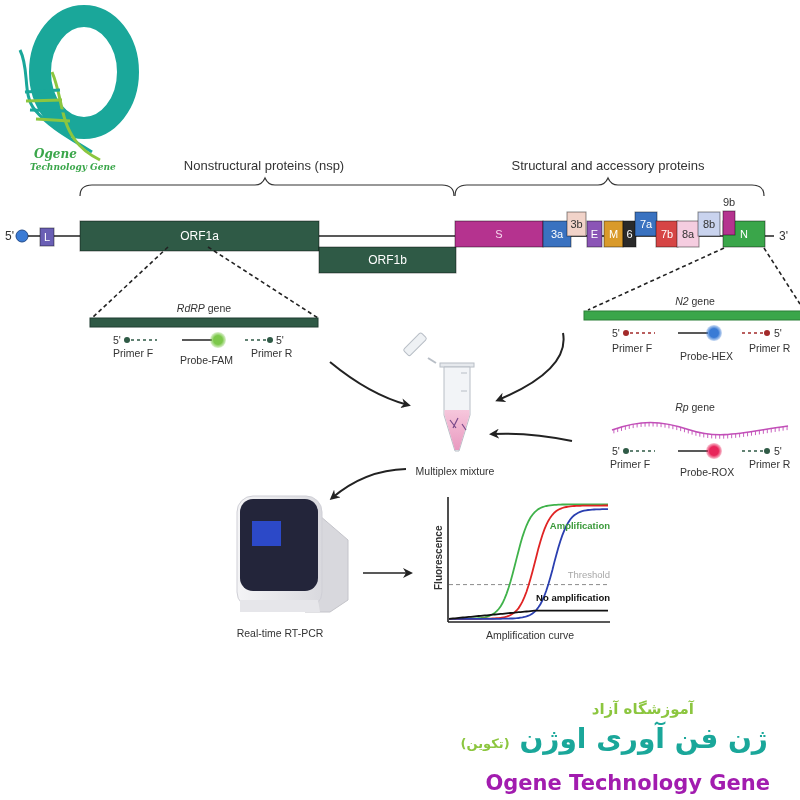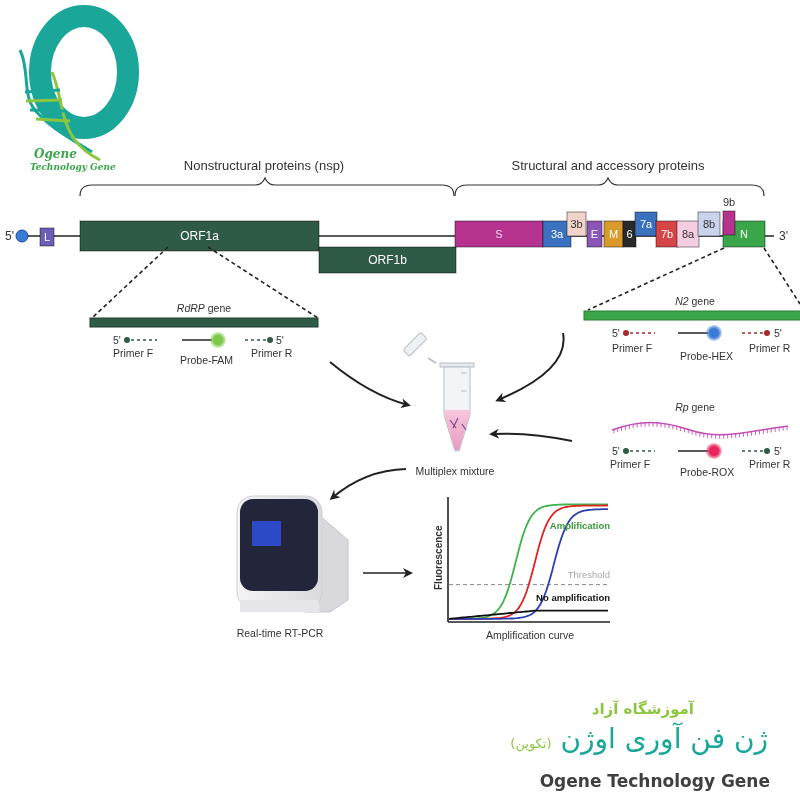--- a/index.html
+++ b/index.html
@@ -263,17 +263,17 @@
         <path d="M449.0,618.8L451.0,618.8L453.0,618.8L455.0,618.8L456.9,618.8L458.9,618.8L460.9,618.8L462.9,618.8L464.9,618.8L466.9,618.8L468.9,618.8L470.9,618.8L472.9,618.8L474.8,618.8L476.8,618.8L478.8,618.8L480.8,618.8L482.8,618.8L484.8,618.8L486.8,618.8L488.8,618.8L490.7,618.8L492.7,618.8L494.7,618.8L496.7,618.8L498.7,618.8L500.7,618.8L502.7,618.7L504.6,618.7L506.6,618.7L508.6,618.6L510.6,618.5L512.6,618.5L514.6,618.3L516.6,618.2L518.6,618.0L520.5,617.7L522.5,617.4L524.5,617.0L526.5,616.4L528.5,615.7L530.5,614.7L532.5,613.5L534.5,611.9L536.5,609.9L538.4,607.3L540.4,604.2L542.4,600.3L544.4,595.7L546.4,590.3L548.4,584.1L550.4,577.3L552.4,570.0L554.3,562.4L556.3,555.0L558.3,547.8L560.3,541.3L562.3,535.4L564.3,530.3L566.3,526.0L568.3,522.4L570.2,519.5L572.2,517.2L574.2,515.3L576.2,513.9L578.2,512.8L580.2,511.9L582.2,511.2L584.1,510.7L586.1,510.3L588.1,510.0L590.1,509.8L592.1,509.6L594.1,509.5L596.1,509.4L598.1,509.3L600.0,509.3L602.0,509.2L604.0,509.2L606.0,509.2L608.0,509.1" fill="none" stroke="#2a3fb0" stroke-width="1.8"></path>
         <path d="M449.0,618.8L451.0,618.6L453.0,618.4L455.0,618.3L456.9,618.1L458.9,617.9L460.9,617.7L462.9,617.5L464.9,617.3L466.9,617.1L468.9,616.9L470.9,616.8L472.9,616.6L474.8,616.4L476.8,616.2L478.8,616.0L480.8,615.8L482.8,615.6L484.8,615.4L486.8,615.3L488.8,615.1L490.7,614.9L492.7,614.7L494.7,614.5L496.7,614.3L498.7,614.1L500.7,613.9L502.7,613.8L504.6,613.6L506.6,613.4L508.6,613.2L510.6,613.0L512.6,612.8L514.6,612.6L516.6,612.4L518.6,612.2L520.5,612.1L522.5,611.9L524.5,611.7L526.5,611.5L528.5,611.3L530.5,611.1L532.5,610.9L534.5,610.7L536.5,610.6L538.4,610.6L540.4,610.6L542.4,610.6L544.4,610.6L546.4,610.6L548.4,610.6L550.4,610.6L552.4,610.6L554.3,610.6L556.3,610.6L558.3,610.6L560.3,610.6L562.3,610.6L564.3,610.6L566.3,610.6L568.3,610.6L570.2,610.6L572.2,610.6L574.2,610.6L576.2,610.6L578.2,610.6L580.2,610.6L582.2,610.6L584.1,610.6L586.1,610.6L588.1,610.6L590.1,610.6L592.1,610.6L594.1,610.6L596.1,610.6L598.1,610.6L600.0,610.6L602.0,610.6L604.0,610.6L606.0,610.6L608.0,610.6" fill="none" stroke="#111111" stroke-width="1.8"></path>
       </g>
     <text x="610" y="529" font-size="9.5" font-weight="bold" text-anchor="end" fill="#3a9a3a" class="t">Amplification</text>
     <text x="610" y="578" font-size="9.5" text-anchor="end" fill="#a8a8a8" class="t">Threshold</text>
     <text x="610" y="601" font-size="9.5" font-weight="bold" text-anchor="end" fill="#111" class="t">No amplification</text>
   </g>
 </svg>
 
 <div class="abs persian" style="right:106px; top:700px; font-size:15px; color:#8cc63f; font-weight:bold;">آموزشگاه آزاد</div>
-<div class="abs persian" style="right:32px; top:722px; font-size:28px; color:#1aa79a; font-weight:normal;">
+<div class="abs persian" style="right:32px; top:722px; font-size:28px; color:#1aa79a; font-weight:bold;">
   <span>ژن فن آوری اوژن</span>
   <span style="font-size:13px; color:#8cc63f;">(تکوین)</span>
 </div>
-<div class="abs" style="right:30px; top:771px; font-size:17px; color:#404040; font-weight:bold; font-family:'DejaVu Sans', sans-serif;">Ogene Technology Gene</div>
+<div class="abs" style="right:30px; top:771px; font-size:21px; color:#a21caf; font-weight:bold; font-family:'DejaVu Sans', sans-serif;">Ogene Technology Gene</div>
 
 </body></html>

